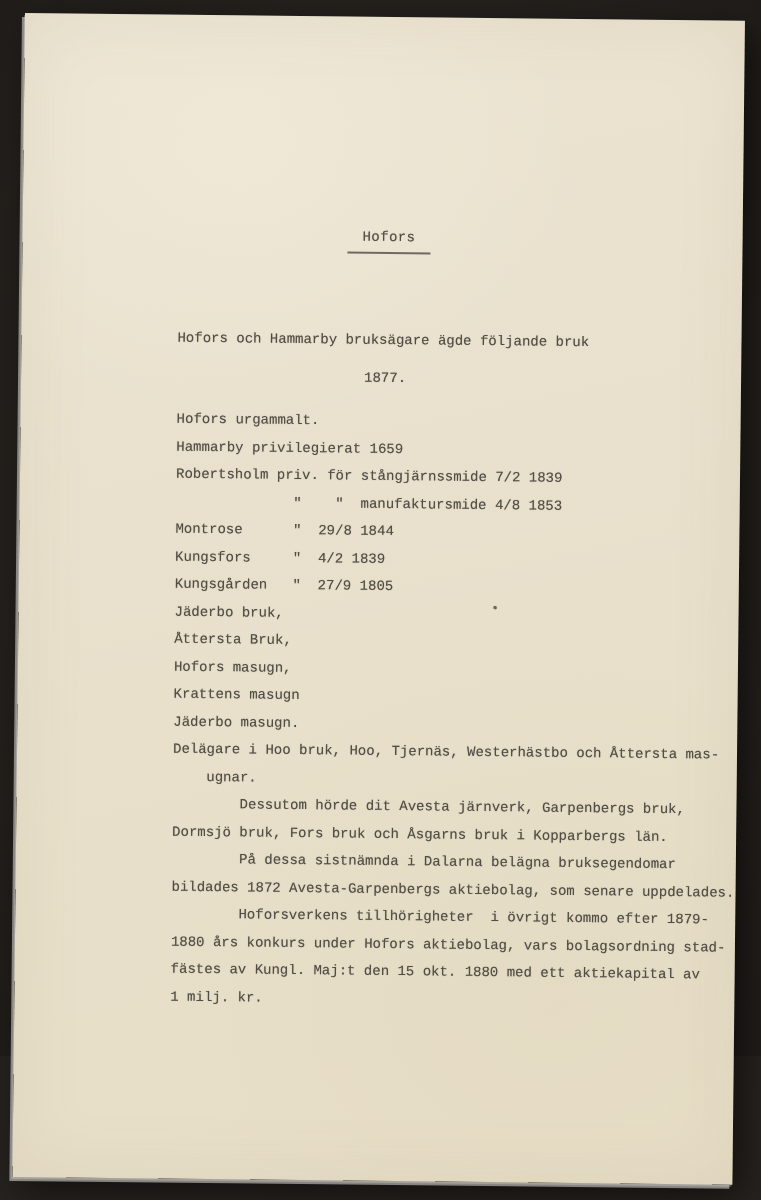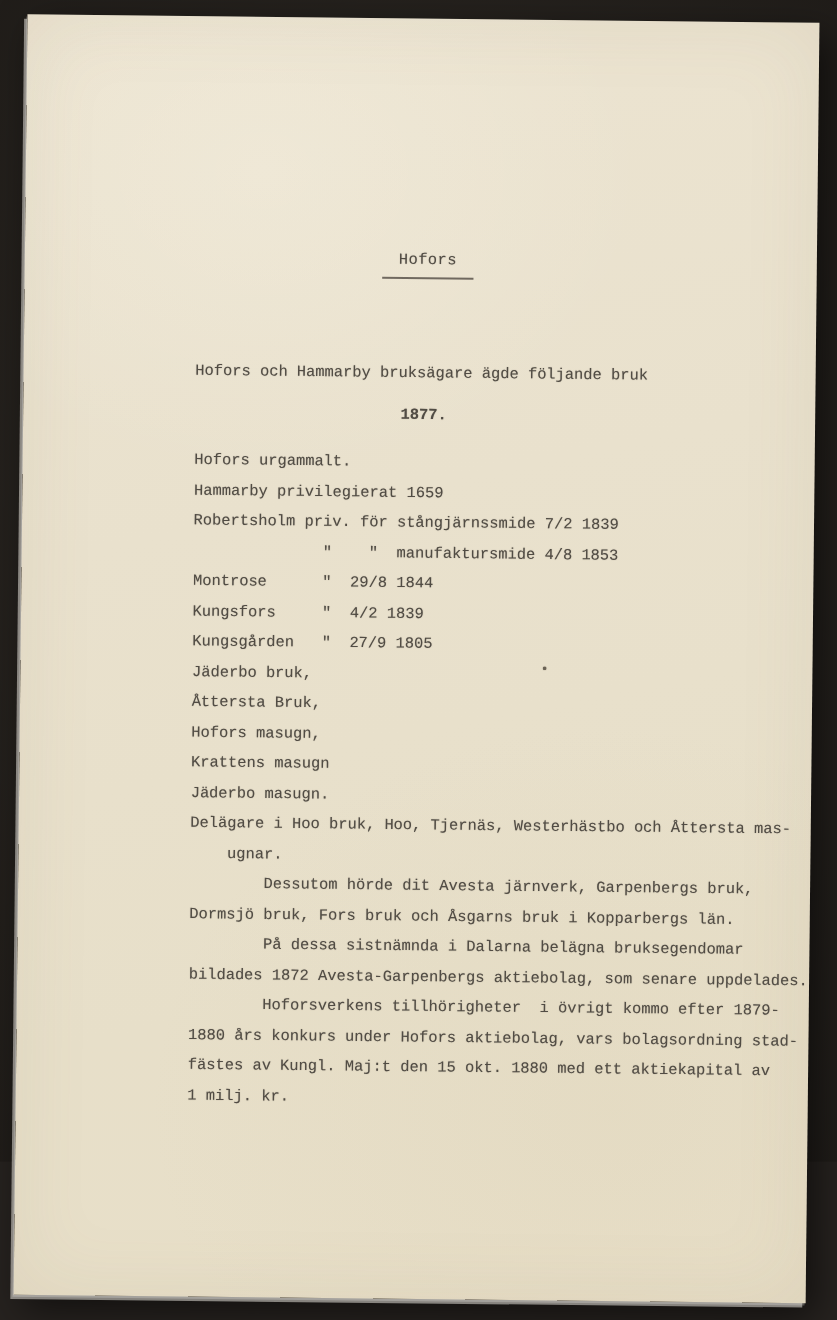--- a/index.html
+++ b/index.html
@@ -47,21 +47,20 @@
   }
   .intro-line {
     position: absolute;
     left: 156px; top: 315px;
     white-space: pre;
   }
   .year-line {
     position: absolute;
     left: 343px; top: 353px;
     white-space: pre;
-    font-weight: bold;
   }
   .body-lines {
     position: absolute;
     left: 156px; top: 391px;
     width: 560px;
   }
   .doc-line {
     white-space: pre;
     height: 27.5px;
     line-height: 27.5px;

